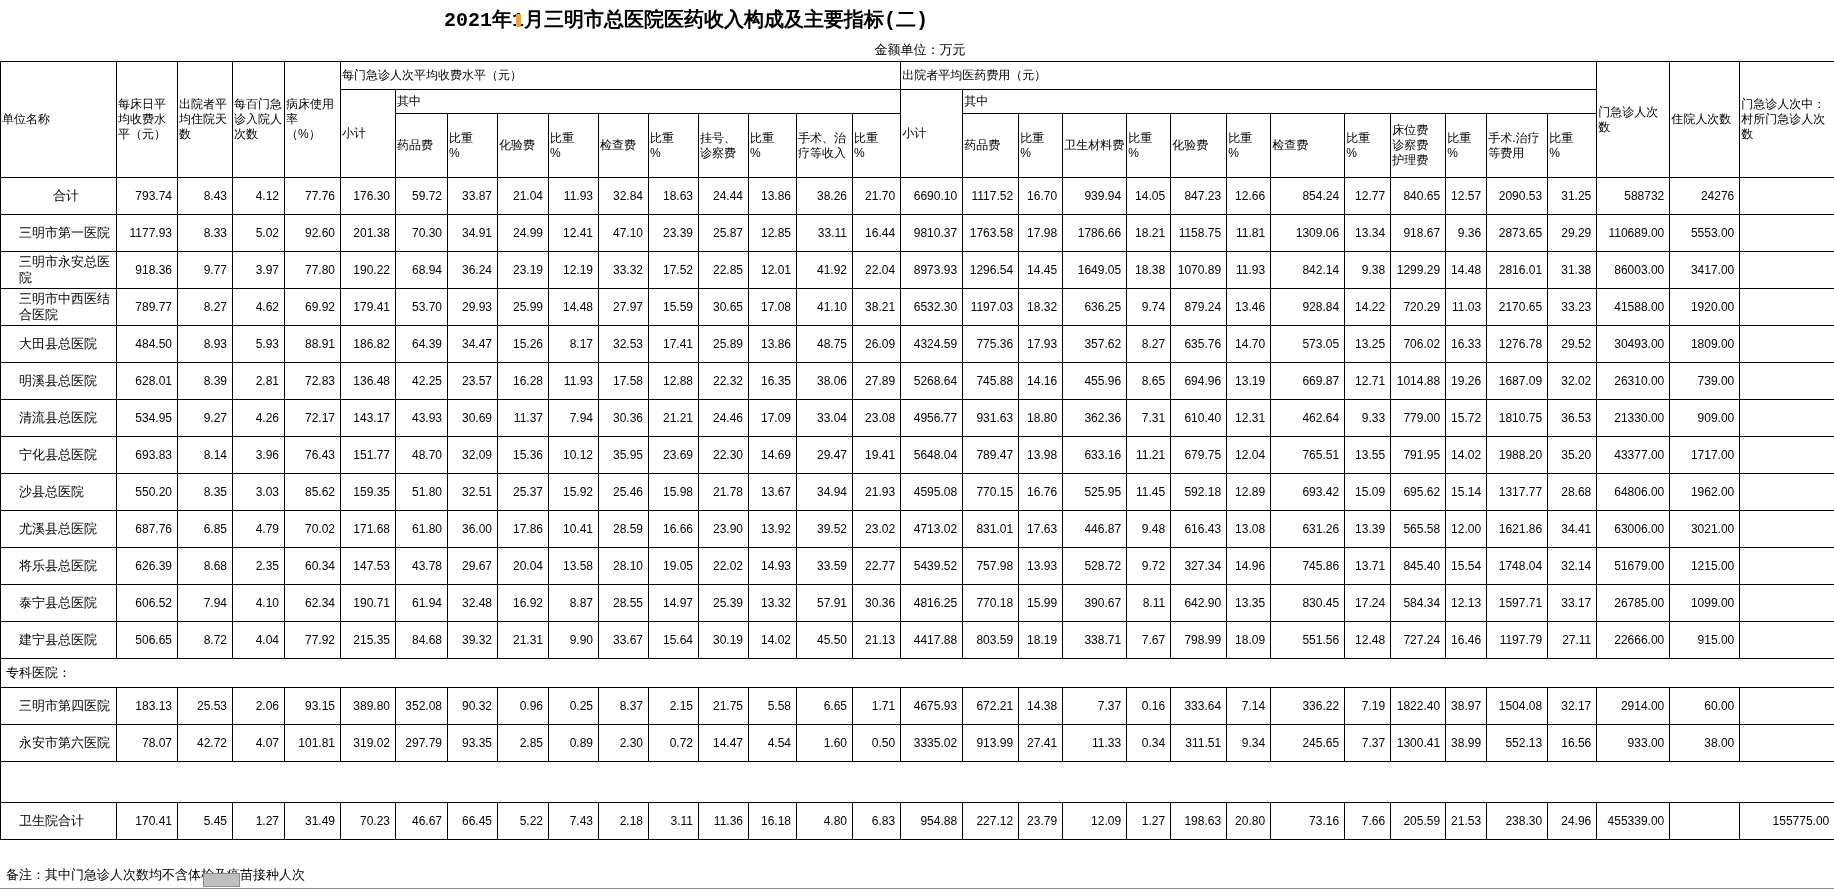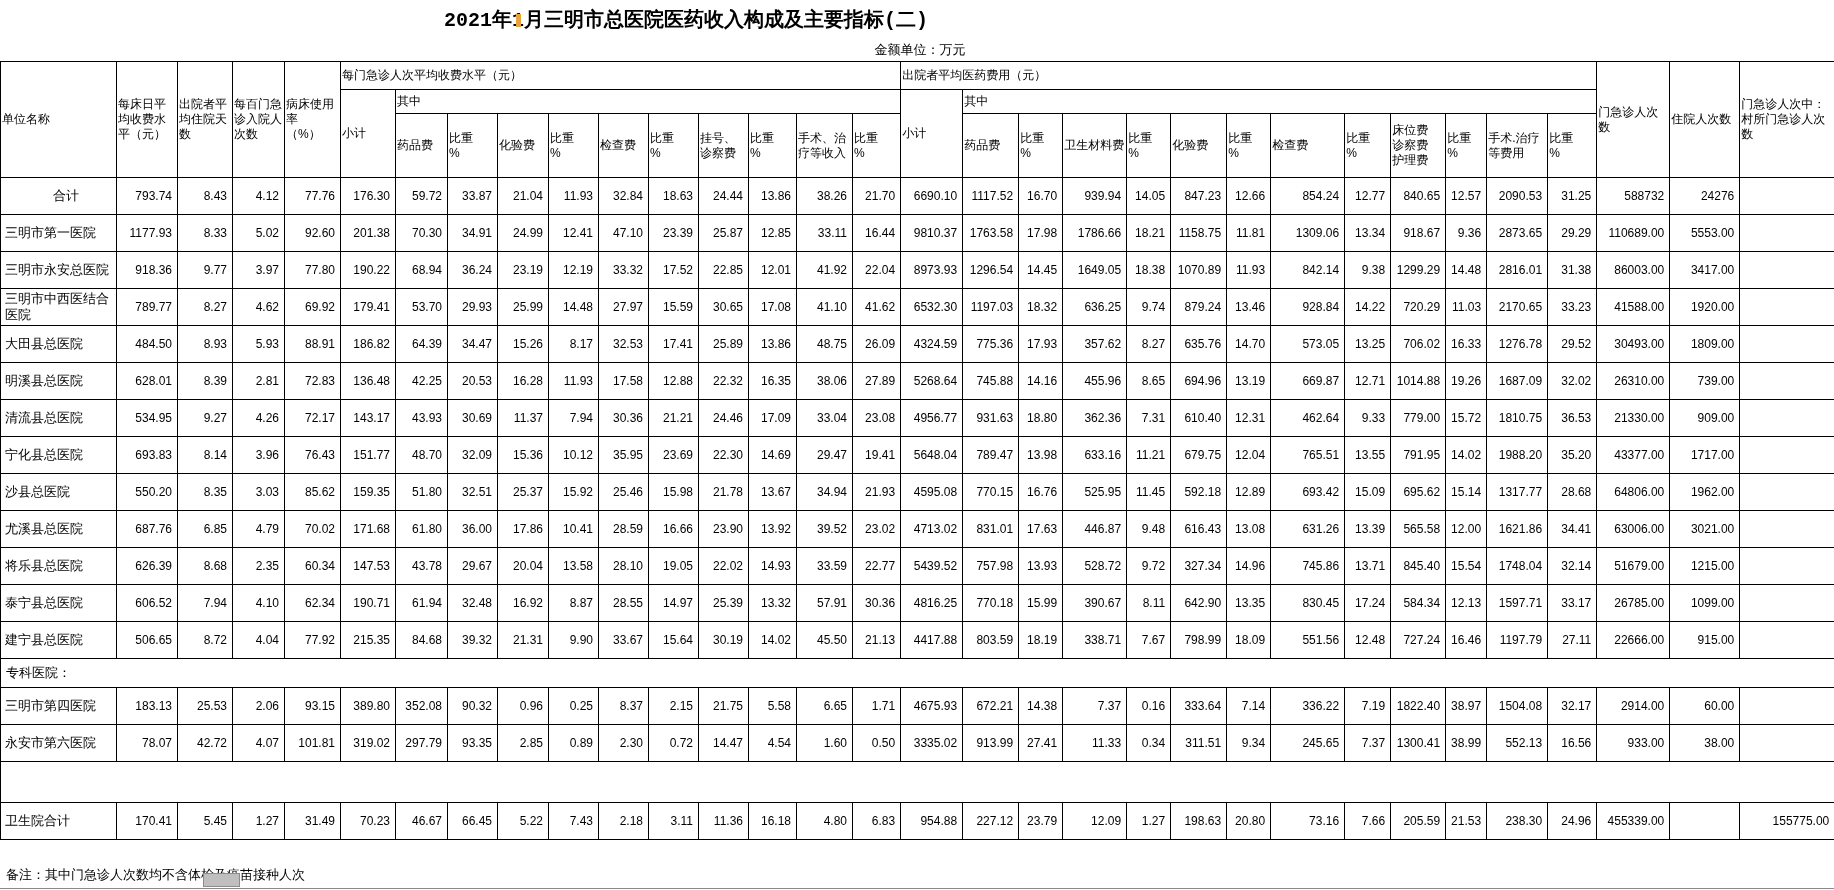--- a/index.html
+++ b/index.html
@@ -17,21 +17,21 @@
   th, td { border:1px solid #000; overflow:hidden; }
   th {
     font-weight:normal; font-size:12px; text-align:left; vertical-align:middle;
     white-space:pre-line; line-height:1.25; padding:1px;
   }
   tr.header-1 { height:28px; }
   tr.header-2 { height:24px; }
   tr.header-3 { height:64px; }
   tr.data-row { height:37px; }
   td.num  { font-size:12px; text-align:right; padding-right:5px; vertical-align:middle; }
-  td.name { font-size:13px; text-align:left; padding-left:4px; vertical-align:middle; line-height:1.2; }
+  td.name { font-size:13px; text-align:left; padding-left:18px; vertical-align:middle; line-height:1.2; }
   td.name.center { text-align:center; padding-left:16px; }
   td.section {
     font-size:13px; padding-left:5px; height:26px;
     border-left:1px solid #000; border-right:1px solid #000; vertical-align:middle;margin-top:11px;
   }
   td.spacer { height:38px; border-left:1px solid #000; border-right:1px solid #000; }
   .remark { font-size:13px; margin:26px 0 0 6px; }
   .gray-box {
     position:absolute; left:203px; top:873px; width:37px; height:14px;
     background:#bfbfbf; border:1px solid #8c8c8c; box-sizing:border-box;
@@ -252,21 +252,21 @@
         <td class="num">179.41</td>
         <td class="num">53.70</td>
         <td class="num">29.93</td>
         <td class="num">25.99</td>
         <td class="num">14.48</td>
         <td class="num">27.97</td>
         <td class="num">15.59</td>
         <td class="num">30.65</td>
         <td class="num">17.08</td>
         <td class="num">41.10</td>
-        <td class="num">41.62</td>
+        <td class="num">38.21</td>
         <td class="num">6532.30</td>
         <td class="num">1197.03</td>
         <td class="num">18.32</td>
         <td class="num">636.25</td>
         <td class="num">9.74</td>
         <td class="num">879.24</td>
         <td class="num">13.46</td>
         <td class="num">928.84</td>
         <td class="num">14.22</td>
         <td class="num">720.29</td>
@@ -312,21 +312,21 @@
         <td class="num"></td>
       </tr>
       <tr class="data-row">
         <td class="name">明溪县总医院</td>
         <td class="num">628.01</td>
         <td class="num">8.39</td>
         <td class="num">2.81</td>
         <td class="num">72.83</td>
         <td class="num">136.48</td>
         <td class="num">42.25</td>
-        <td class="num">20.53</td>
+        <td class="num">23.57</td>
         <td class="num">16.28</td>
         <td class="num">11.93</td>
         <td class="num">17.58</td>
         <td class="num">12.88</td>
         <td class="num">22.32</td>
         <td class="num">16.35</td>
         <td class="num">38.06</td>
         <td class="num">27.89</td>
         <td class="num">5268.64</td>
         <td class="num">745.88</td>

